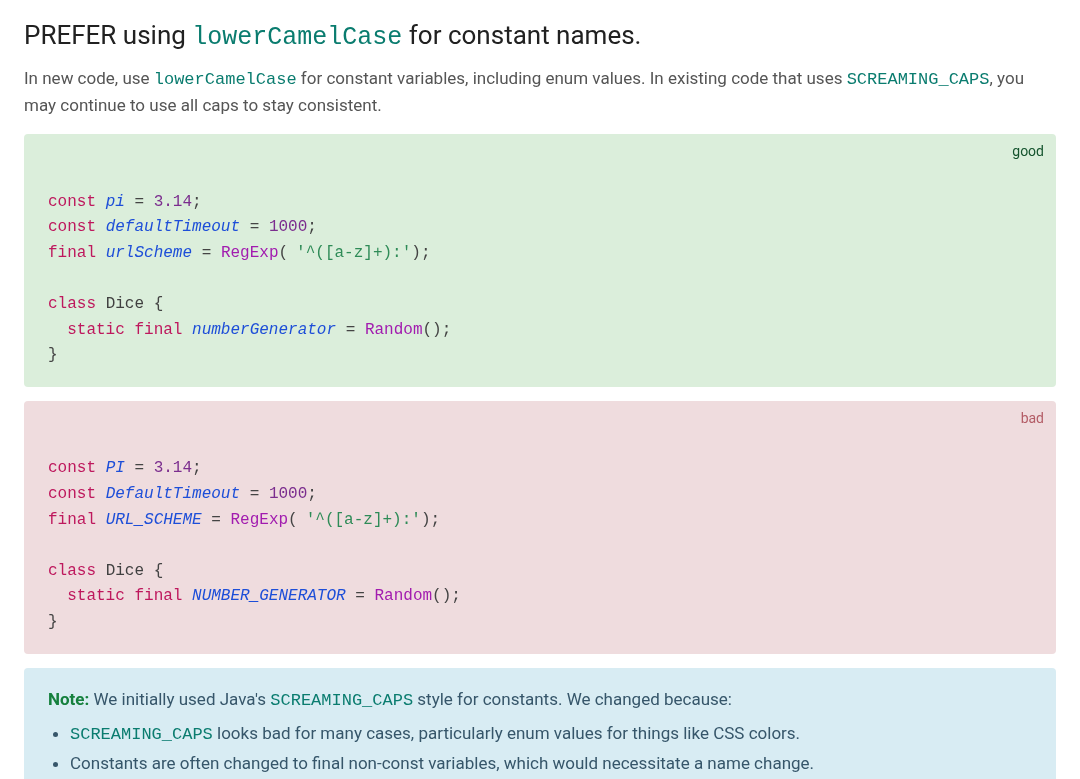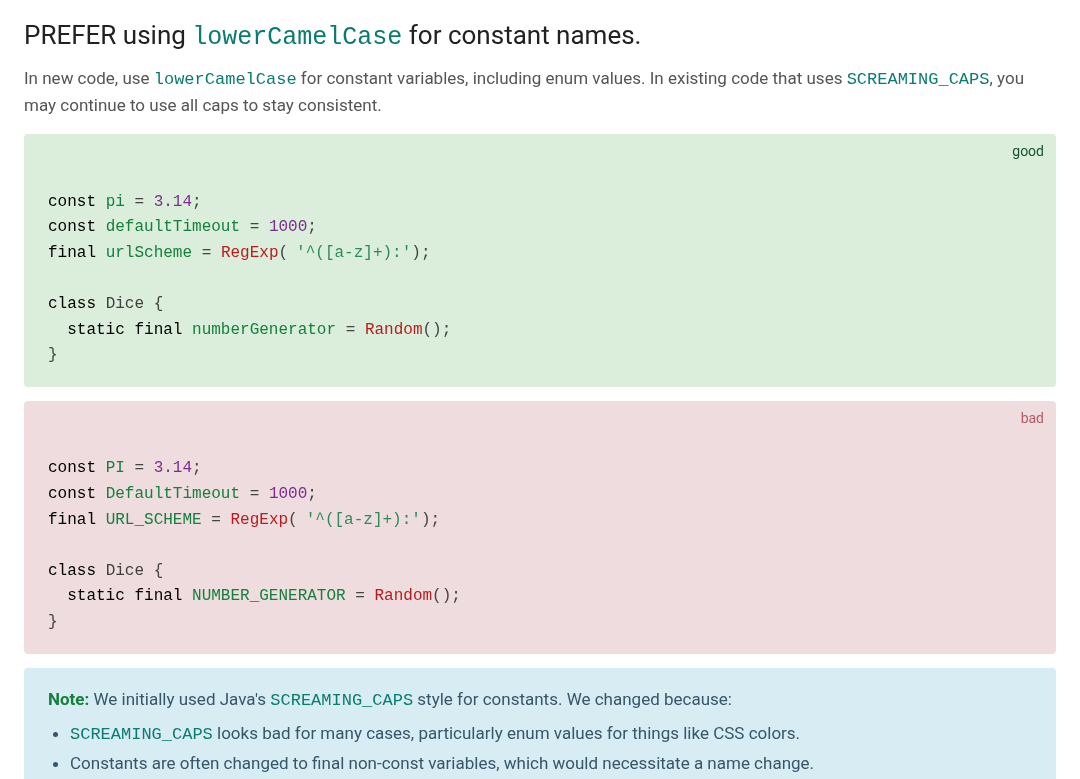--- a/index.html
+++ b/index.html
@@ -49,25 +49,25 @@
     position: absolute;
     top: 6px;
     right: 12px;
     font-family: -apple-system, BlinkMacSystemFont, "Segoe UI", Roboto, sans-serif;
     font-size: 14px;
   }
   .good .badge { color: #14532d; }
   .bad  .badge { color: #b35c66; }
 
   
-  .kw   { color: #000000; }   
-  .id   { color: #15803d; }      
+  .kw   { color: #be185d; }   
+  .id   { color: #1d4ed8; font-style: italic; }      
   .op   { color: #444; }
   .num  { color: #7b2d8e; }
-  .fn   { color: #b91c1c; }   
+  .fn   { color: #a21caf; }   
   .str  { color: #2e8b57; margin-left: 8px; }
   .cls  { color: #404040; font-weight: 500; }
   .pn   { color: #444; }
 
   .note {
     background: #d8ecf3;
     border-radius: 4px;
     padding: 18px 24px 18px 24px;
     font-size: 17px;
     line-height: 1.55;

